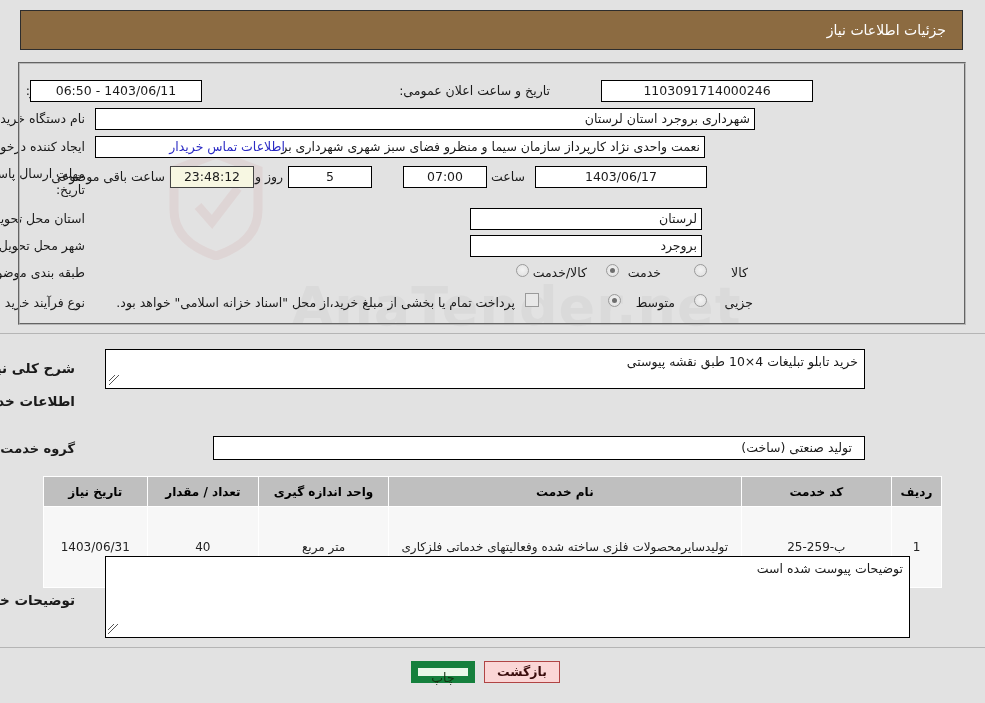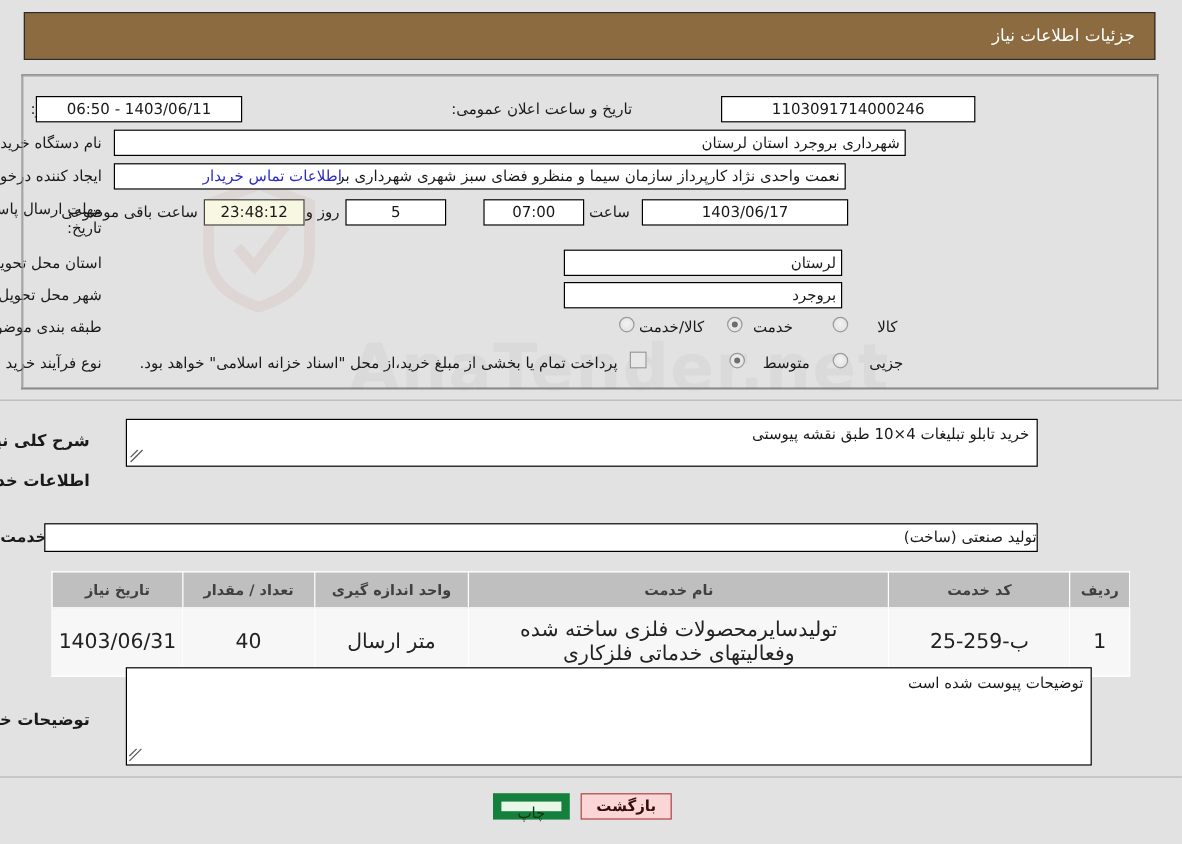--- a/index.html
+++ b/index.html
@@ -162,34 +162,34 @@
     left: 43px; top: 476px;
     width: 899px;
     border-collapse: collapse;
     font-size: 12px;
     direction: rtl;
   }
   .tbl th {
     background: #bfbfbf;
     border: 1px solid #ffffff;
     font-weight: bold;
-    color: #404040;
+    color: #000000;
     height: 25px;
     padding: 2px 4px;
     text-align: center;
     font-size: 12px;
   }
   .tbl td {
     background: #f7f7f7;
     border: 1px solid #ffffff;
     height: 42px;
-    padding: 7px 5px;
+    padding: 19px 5px;
     text-align: center;
     color: #222;
-    font-size: 17px;
+    font-size: 12px;
     vertical-align: middle;
   }
 
   
   .btn {
     position: absolute;
     box-sizing: border-box;
     height: 22px;
     line-height: 20px;
     text-align: center;
@@ -221,21 +221,21 @@
 </div>
 
 <div class="title-bar" style="background: rgb(140, 107, 65);">
   <span class="title-text">جزئیات اطلاعات نیاز</span>
 </div>
 
 <div class="panel"></div>
 
 <span class="lbl" style="right:900px; top:83px;">شماره نیاز:</span>
 <div class="fld" style="right:172px; top:80px; width:212px;">1103091714000246</div>
-<span class="lbl" style="right:458px; top:83px;">تاریخ و ساعت اعلان عمومی:</span>
+<span class="lbl" style="right:435px; top:83px;">تاریخ و ساعت اعلان عمومی:</span>
 <div class="fld" style="right:783px; top:80px; width:172px;margin-left:26px;">1403/06/11 - 06:50</div>
 
 <span class="lbl" style="right:900px; top:111px;">نام دستگاه خریدار:</span>
 <div class="fld rtl-right" style="right:230px; top:108px; width:660px;">شهرداری بروجرد استان لرستان</div>
 
 <span class="lbl" style="right:900px; top:139px;">ایجاد کننده درخواست:</span>
 <div class="fld rtl-right" style="right:280px; top:136px; width:610px;">نعمت واحدی نژاد کارپرداز سازمان سیما و منظرو فضای سبز شهری شهرداری بر</div>
 <a class="link" style="right:700px; top:139px;">اطلاعات تماس خریدار</a>
 
 <span class="lbl" style="right:900px; top:166px;">مهلت ارسال پاسخ: تا</span>
@@ -274,39 +274,39 @@
 
 <span class="lbl b" style="right:910px; top:360px; font-size:13.5px;">شرح کلی نیاز:</span>
 <div class="ta" style="right:120px; top:349px; width:760px; height:40px;">خرید تابلو تبلیغات 4×10 طبق نقشه پیوستی</div>
 <svg class="grip" style="right:865px; top:374px;" viewBox="0 0 12 12">
   <path d="M1 11 L11 1 M1 7 L7 1" stroke="#555" stroke-width="1" fill="none"></path>
 </svg>
 
 <span class="lbl b" style="right:910px; top:393px; font-size:13.5px;">اطلاعات خدمات مورد نیاز</span>
 
 <span class="lbl b" style="right:910px; top:441px; font-size:13px;">گروه خدمت:</span>
-<div class="ta" style="right:120px; top:436px; width:828px; height:24px; padding:1px 0; line-height:20px;">تولید صنعتی (ساخت)</div>
+<div class="ta" style="right:120px; top:436px; width:652px; height:24px; padding:1px 12px; line-height:20px;">تولید صنعتی (ساخت)</div>
 
 <table class="tbl">
   <thead>
     <tr>
       <th style="width:42px;">ردیف</th>
       <th style="width:150px;">کد خدمت</th>
       <th style="width:370px;">نام خدمت</th>
       <th style="width:130px;">واحد اندازه گیری</th>
       <th style="width:110px;">تعداد / مقدار</th>
       <th style="width:97px;">تاریخ نیاز</th>
     </tr>
   </thead>
   <tbody>
     <tr>
       <td>1</td>
       <td>ب-259-25</td>
       <td>تولیدسایرمحصولات فلزی ساخته شده وفعالیتهای خدماتی فلزکاری</td>
-      <td>متر ارسال</td>
+      <td>متر مربع</td>
       <td>40</td>
       <td>1403/06/31</td>
     </tr>
   </tbody>
 </table>
 
 <span class="lbl b" style="right:910px; top:592px; font-size:13.5px;">توضیحات خریدار:</span>
 <div class="ta" style="right:75px; top:556px; width:805px; height:82px;">توضیحات پیوست شده است</div>
 <svg class="grip" style="right:866px; top:623px;" viewBox="0 0 12 12">
   <path d="M1 11 L11 1 M1 7 L7 1" stroke="#555" stroke-width="1" fill="none"></path>

